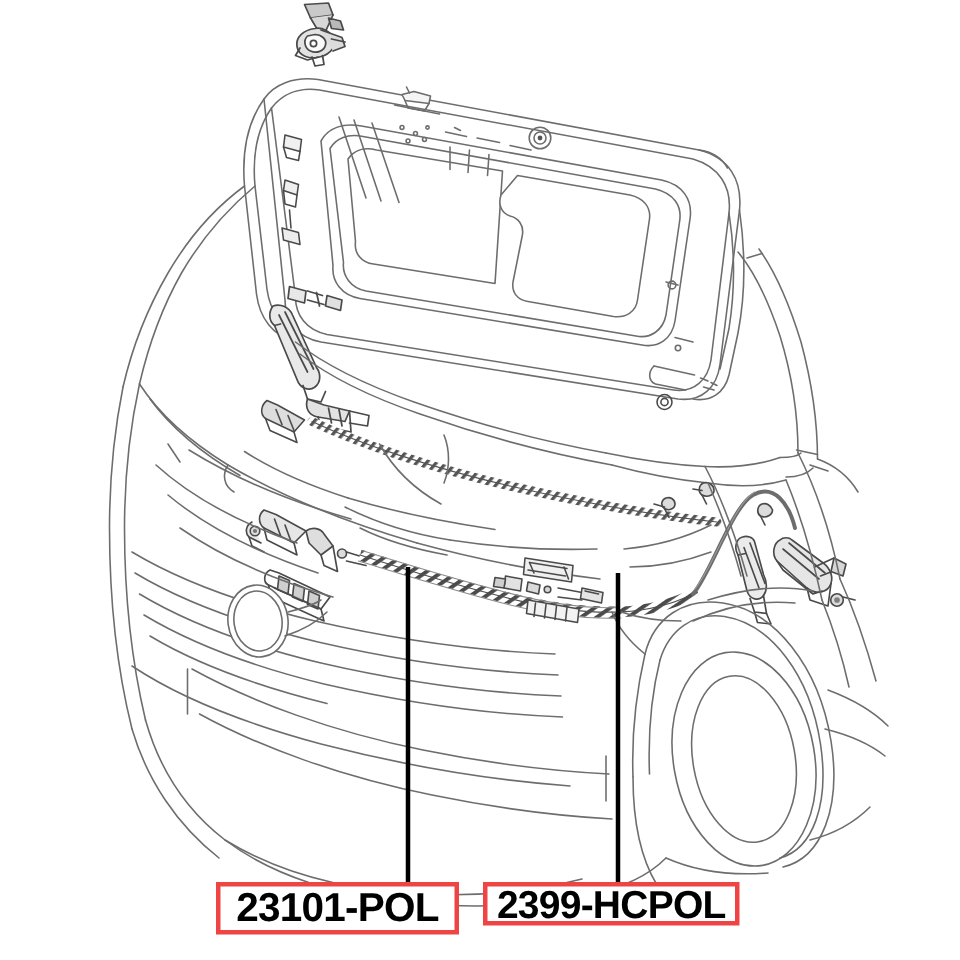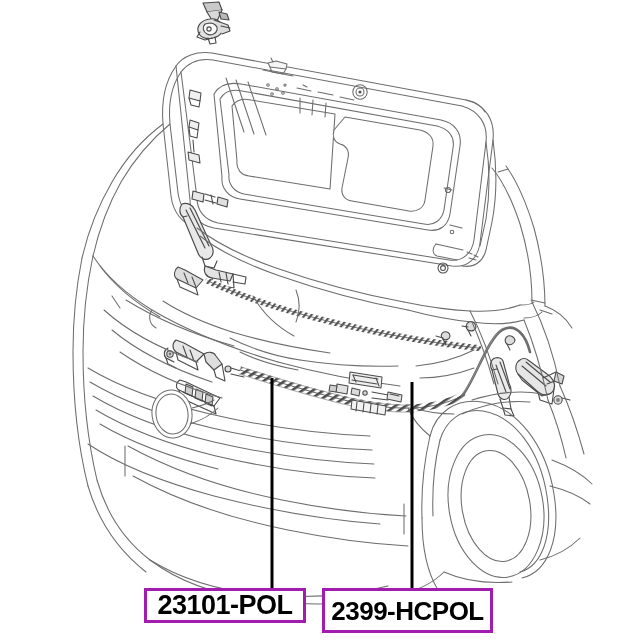--- a/index.html
+++ b/index.html
@@ -22,21 +22,21 @@
     position: absolute;
     left: 0;
     top: 0;
     width: 640px;
     height: 640px;
   }
   .label-box {
     position: absolute;
     box-sizing: border-box;
     background: #ffffff;
-    border: 3px solid #a21caf;
+    border: 3px solid #ef4444;
     display: flex;
     align-items: center;
     justify-content: center;
     color: #000000;
     font-family: "Liberation Sans", sans-serif;
     font-weight: bold;
     letter-spacing: -0.5px;
     white-space: nowrap;
     line-height: 1;
   }
@@ -44,21 +44,21 @@
     left: 144px;
     top: 588px;
     width: 162px;
     height: 35px;
     font-size: 27px;
   }
   #label-right {
     left: 322px;
     top: 588px;
     width: 171px;
-    height: 45px;
+    height: 29px;
     font-size: 26px;
   }
 </style>
 </head>
 <body>
 
 <div id="diagram-root">
 
   <svg id="artwork" viewBox="0 0 640 640" xmlns="http://www.w3.org/2000/svg" aria-hidden="true">
     <defs>

